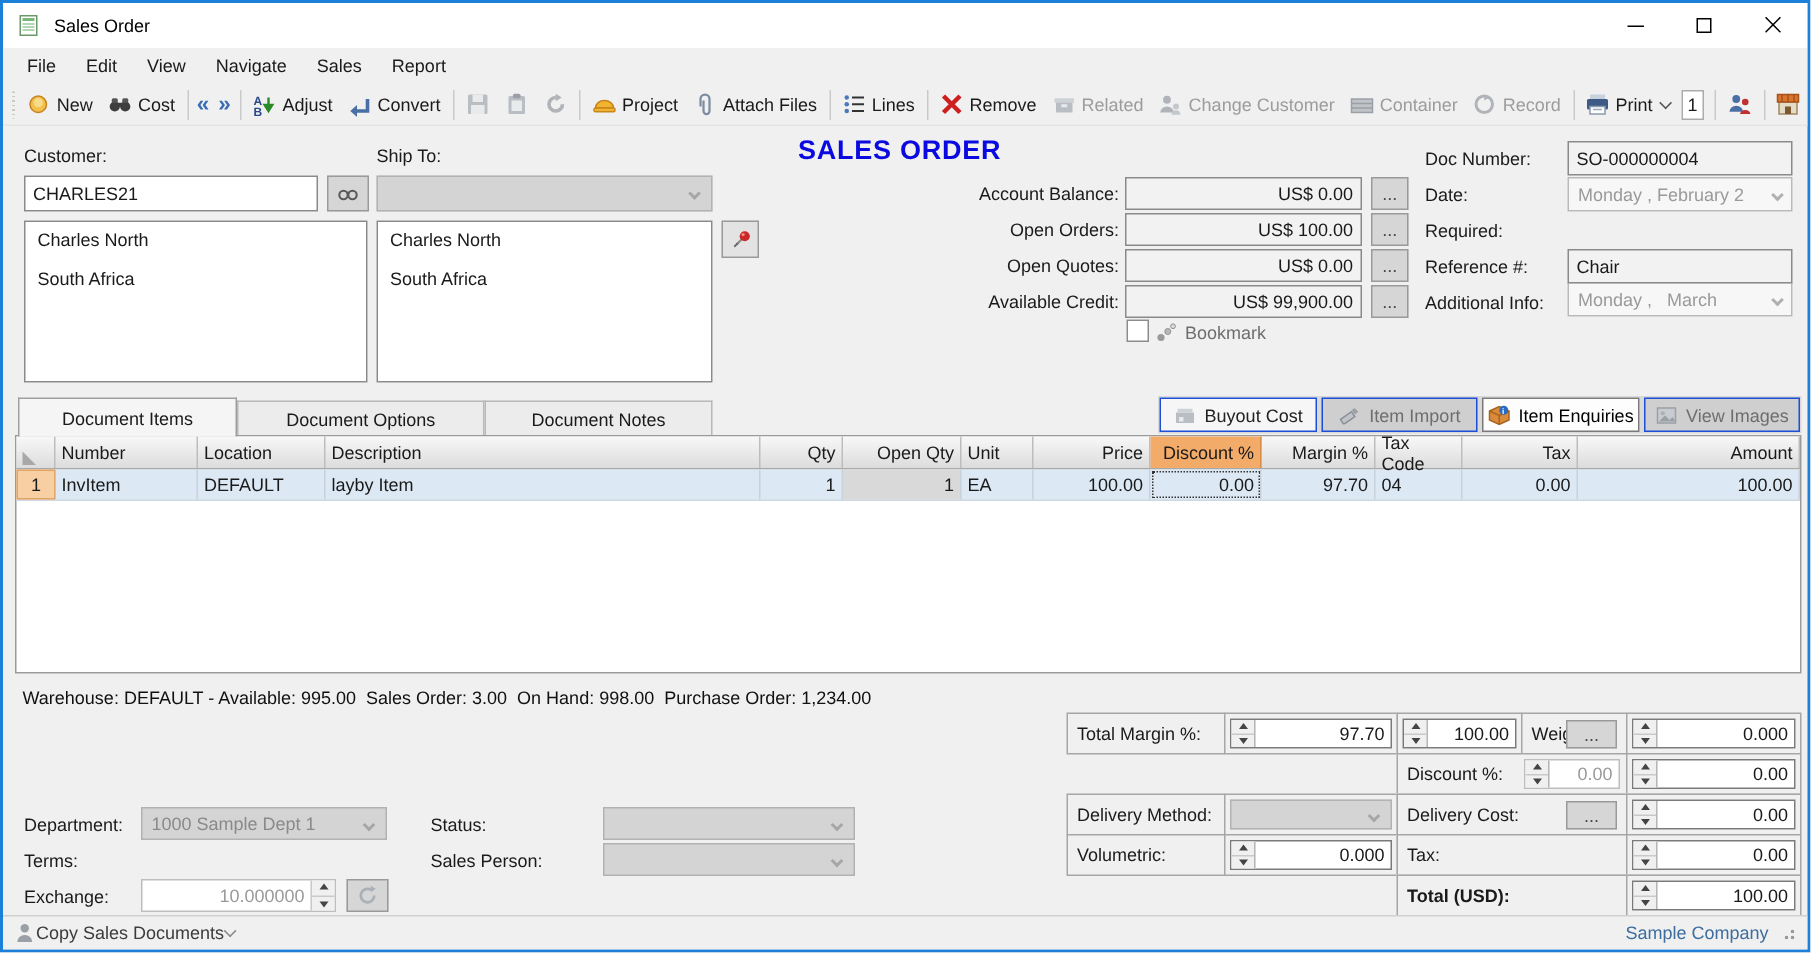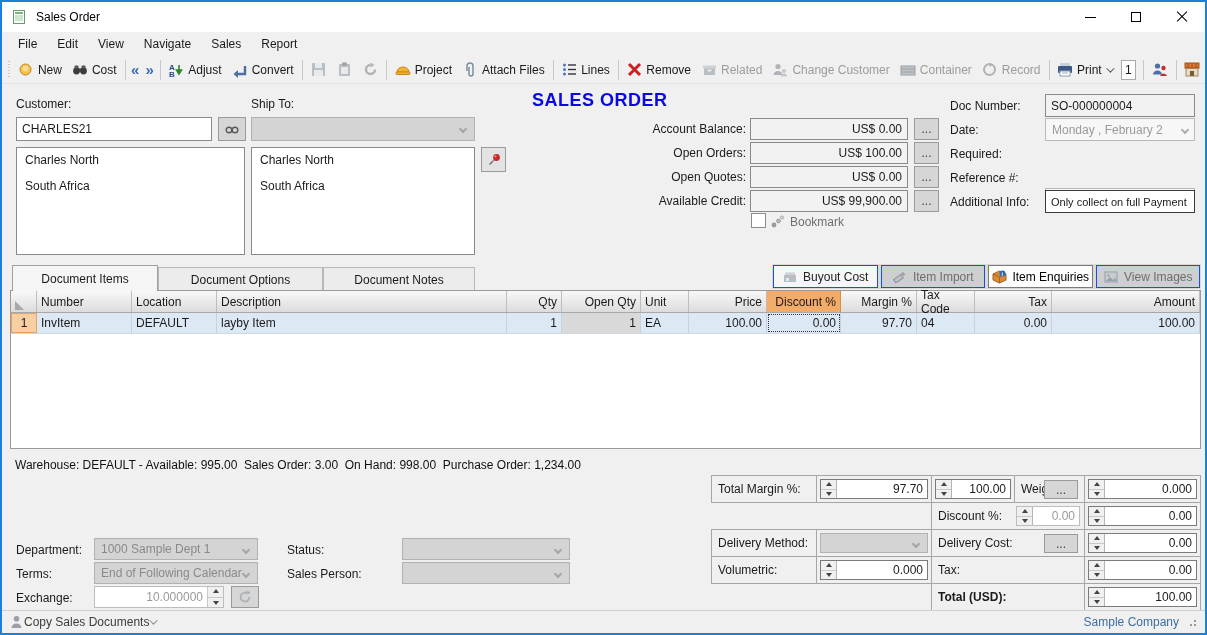--- a/index.html
+++ b/index.html
@@ -406,23 +406,23 @@
   <span class="lbl" style="left:948px; top:97px;">Doc Number:</span>
   <div class="fld" style="left:1043px; top:92px; width:150px; height:23px;">SO-000000004</div>
 
   <span class="lbl" style="left:948px; top:121px;">Date:</span>
   <div class="dlite" style="left:1043px; top:116px; width:150px; height:23px;"><span>Monday , February 2</span><span class="chev"></span></div>
 
   <span class="lbl" style="left:948px; top:145px;">Required:</span>
   <div class="dlite" style="left:1043px; top:140px; width:150px; height:23px;margin-top:46px;"><span>Monday ,   March</span><span class="chev"></span></div>
 
   <span class="lbl" style="left:948px; top:169px;">Reference #:</span>
+  <div class="fld" style="left:1043px; top:164px; width:150px; height:23px;">Chair</div>
 
   <span class="lbl" style="left:948px; top:193px;">Additional Info:</span>
-  <div class="fld white" style="left:1043px; top:188px; width:150px; height:23px; border-color:#3a3a3a; font-size:11px;">Only collect on full Payment</div>
 
   <div class="tab inactive" style="left:156px; top:265px; width:165px; height:24px;">Document Options</div>
   <div class="tab active" style="left:10px; top:263px; width:146px; height:26px;">Document Items</div>
   <div class="tab inactive" style="left:321px; top:265px; width:152px; height:24px;">Document Notes</div>
 
   <div class="itembtns">
     <div class="ibtn lite">
       <span class="ico">
           <svg width="14" height="13" viewBox="0 0 14 13">
             <rect x="1" y="5" width="12" height="7" fill="#b9bec4"></rect>
@@ -498,21 +498,20 @@
       <div class="gc c12 rt">100.00</div>
     </div>
   </div>
 
   <div class="whline">Warehouse: DEFAULT - Available: 995.00  Sales Order: 3.00  On Hand: 998.00  Purchase Order: 1,234.00</div>
 
   <span class="lbl" style="left:14px; top:541px;">Department:</span>
   <div class="ddis" style="left:92px; top:536px; width:164px; height:22px;"><span>1000 Sample Dept 1</span><span class="chev"></span></div>
 
   <span class="lbl" style="left:14px; top:565px;">Terms:</span>
-  <div class="ddis" style="left:92px; top:560px; width:164px; height:22px;"><span>End of Following Calendar</span><span class="chev"></span></div>
 
   <span class="lbl" style="left:14px; top:589px;">Exchange:</span>
   <div class="spinfld dis" style="left:92px; top:584px; width:130px; height:22px; flex-direction:row-reverse;">
     <span class="spin" style="border-right:none; border-left:1px solid #c9c9c9;">
         <i class="up"></i>
         <i class="dn"></i>
       </span>
     <span class="val">10.000000</span>
   </div>
   <div class="sqbtn" style="left:229px; top:584px; width:28px; height:22px;">

